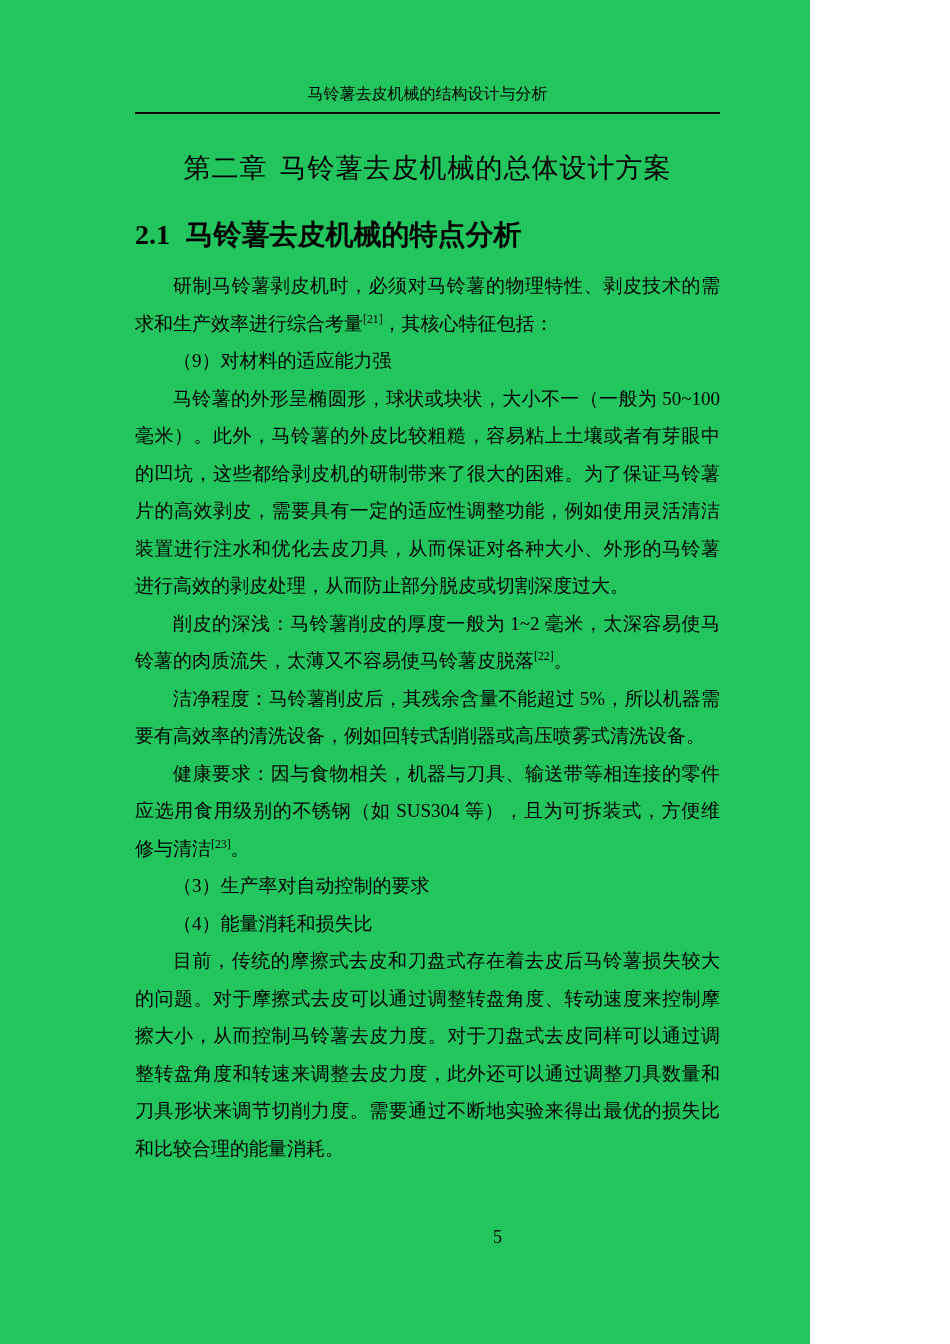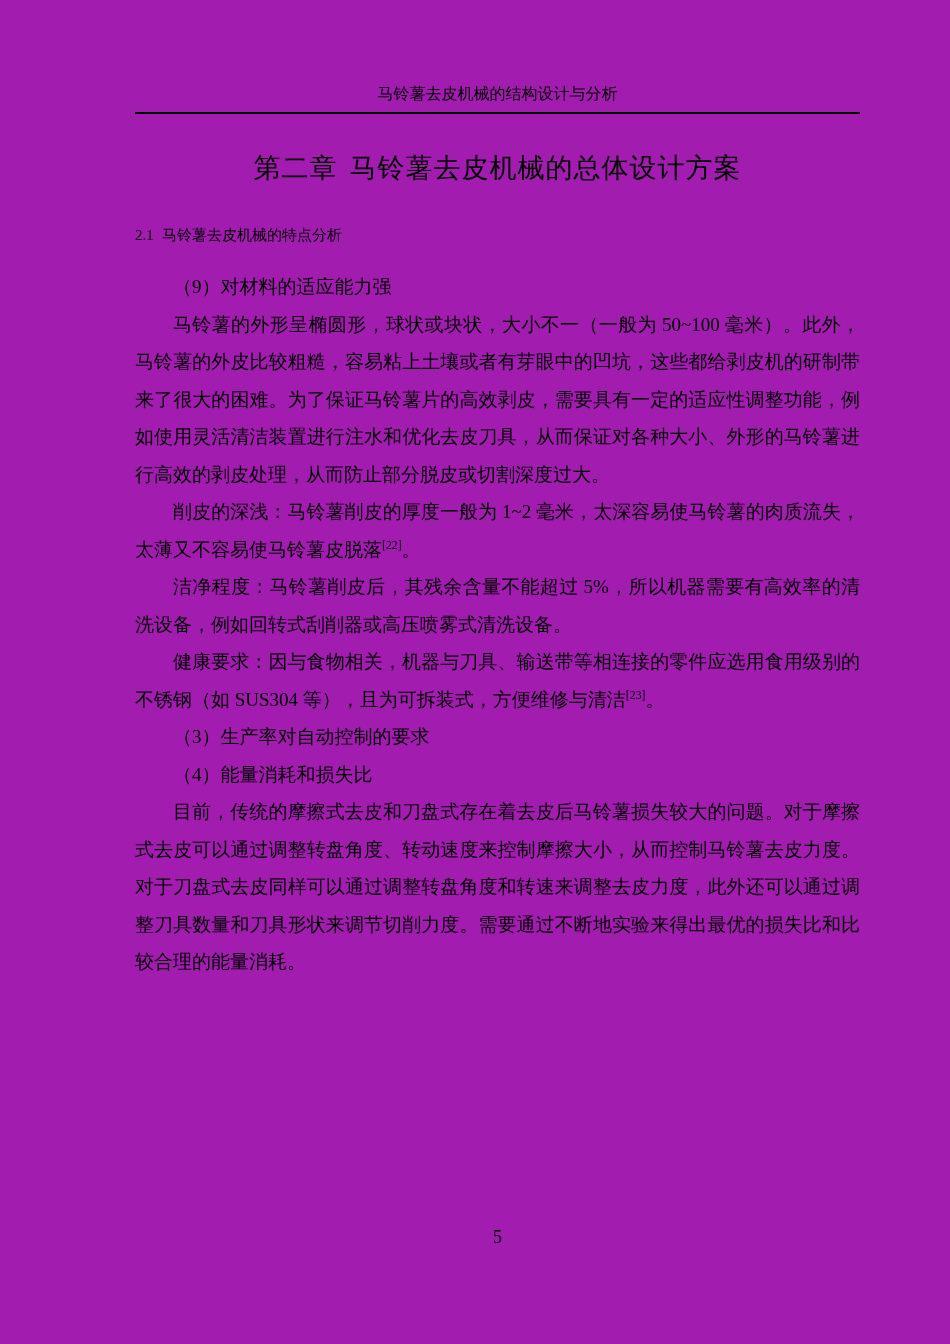--- a/index.html
+++ b/index.html
@@ -1,20 +1,20 @@
 <!DOCTYPE html>
 <html lang="zh"><head>
 <meta charset="utf-8">
 <style>
   html, body { margin: 0; padding: 0; background: #ffffff; }
   .page {
     position: relative;
-    width: 950px;
+    width: 810px;
     height: 1344px;
-    background: #a21caf;
+    background: #22c55e;
     color: #000000;
     overflow: hidden;
     font-family: "Liberation Serif", "DejaVu Serif", serif;
   }
   .running-head {
     margin: 0 90px 0 135px;
     padding-top: 84px;
     padding-bottom: 8px;
     border-bottom: 2px solid #000000;
     text-align: center;
@@ -26,23 +26,23 @@
     text-align: center;
     font-size: 27px;
     line-height: 32px;
     font-weight: normal;
     font-family: "Liberation Sans", "DejaVu Sans", sans-serif;
     letter-spacing: 1px;
   }
   .chapter-title .chapter-label { margin-right: 0.45em; }
   .section-heading {
     margin: 37px 90px 0 135px;
-    font-size: 15px;
+    font-size: 28px;
     line-height: 27px;
-    font-weight: normal;
+    font-weight: bold;
     font-family: "Liberation Sans", "DejaVu Sans", sans-serif;
   }
   .section-heading .section-number {
     font-family: "Liberation Serif", "DejaVu Serif", serif;
     margin-right: 0.55em;
   }
   .body-text {
     margin: 19px 90px 0 135px;
     font-size: 19px;
     line-height: 37.5px;
@@ -80,20 +80,21 @@
 
   <h1 class="chapter-title">
     <span class="chapter-label">第二章</span><span>马铃薯去皮机械的总体设计方案</span>
   </h1>
 
   <h2 class="section-heading">
     <span class="section-number">2.1</span><span>马铃薯去皮机械的特点分析</span>
   </h2>
 
   <div class="body-text">
+      <p>研制马铃薯剥皮机时，必须对马铃薯的物理特性、剥皮技术的需求和生产效率进行综合考量<sup class="cite">[21]</sup>，其核心特征包括：</p>
       <p>（9）对材料的适应能力强</p>
       <p>马铃薯的外形呈椭圆形，球状或块状，大小不一（一般为 50~100 毫米）。此外，马铃薯的外皮比较粗糙，容易粘上土壤或者有芽眼中的凹坑，这些都给剥皮机的研制带来了很大的困难。为了保证马铃薯片的高效剥皮，需要具有一定的适应性调整功能，例如使用灵活清洁装置进行注水和优化去皮刀具，从而保证对各种大小、外形的马铃薯进行高效的剥皮处理，从而防止部分脱皮或切割深度过大。</p>
       <p>削皮的深浅：马铃薯削皮的厚度一般为 1~2 毫米，太深容易使马铃薯的肉质流失，太薄又不容易使马铃薯皮脱落<sup class="cite">[22]</sup>。</p>
       <p>洁净程度：马铃薯削皮后，其残余含量不能超过 5%，所以机器需要有高效率的清洗设备，例如回转式刮削器或高压喷雾式清洗设备。</p>
       <p>健康要求：因与食物相关，机器与刀具、输送带等相连接的零件应选用食用级别的不锈钢（如 SUS304 等），且为可拆装式，方便维修与清洁<sup class="cite">[23]</sup>。</p>
       <p>（3）生产率对自动控制的要求</p>
       <p>（4）能量消耗和损失比</p>
       <p>目前，传统的摩擦式去皮和刀盘式存在着去皮后马铃薯损失较大的问题。对于摩擦式去皮可以通过调整转盘角度、转动速度来控制摩擦大小，从而控制马铃薯去皮力度。对于刀盘式去皮同样可以通过调整转盘角度和转速来调整去皮力度，此外还可以通过调整刀具数量和刀具形状来调节切削力度。需要通过不断地实验来得出最优的损失比和比较合理的能量消耗。</p>
     </div>
 

